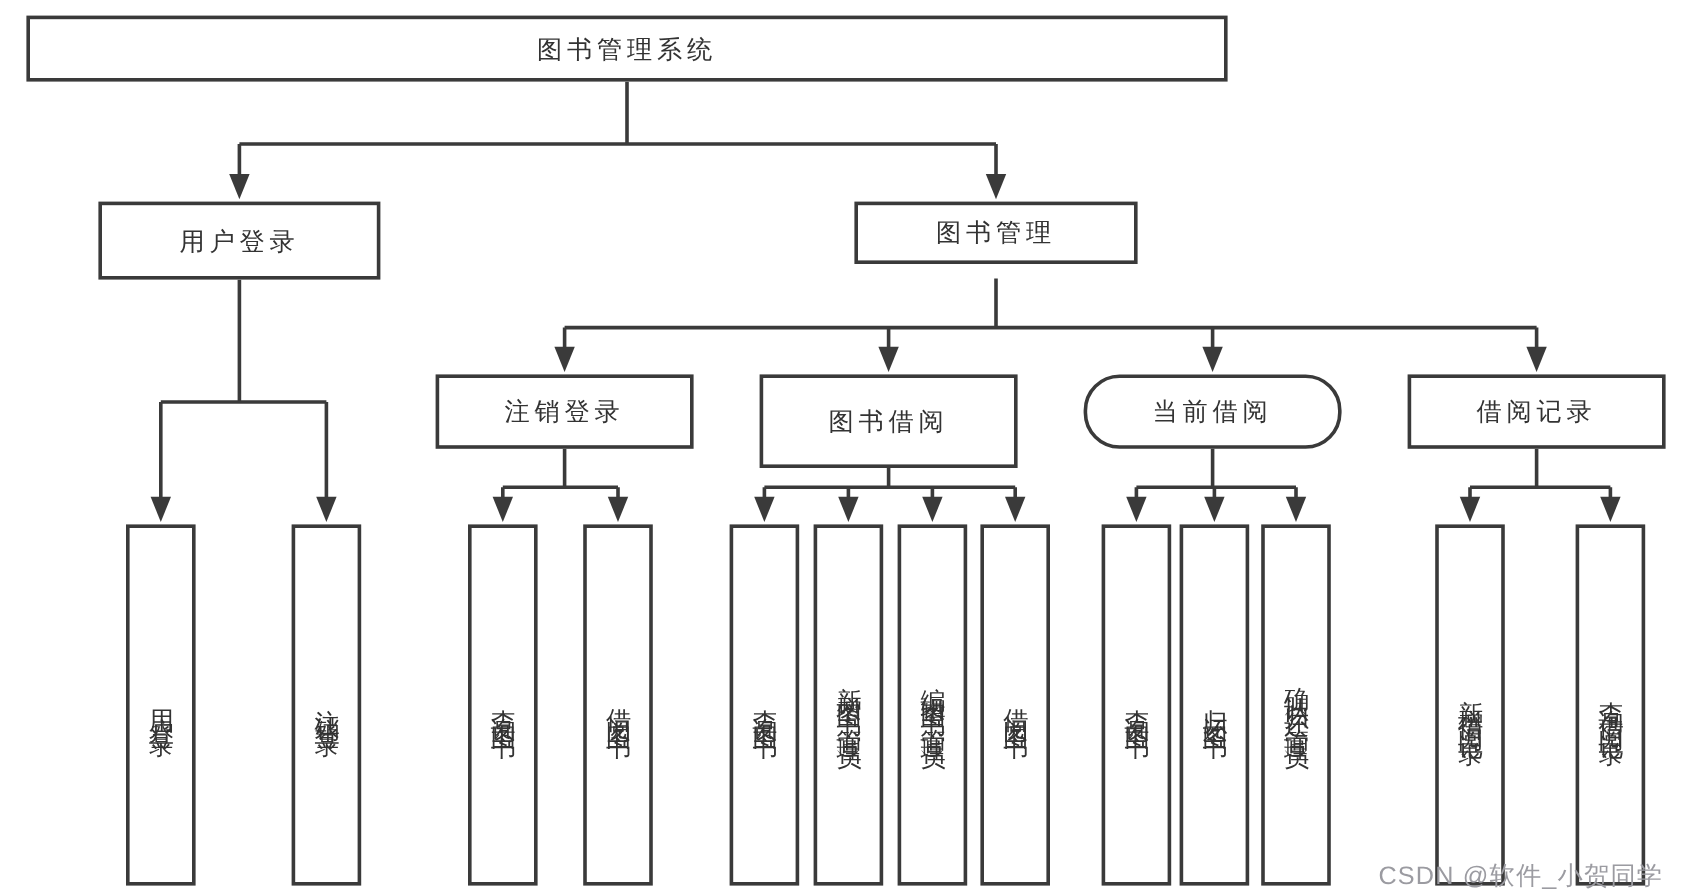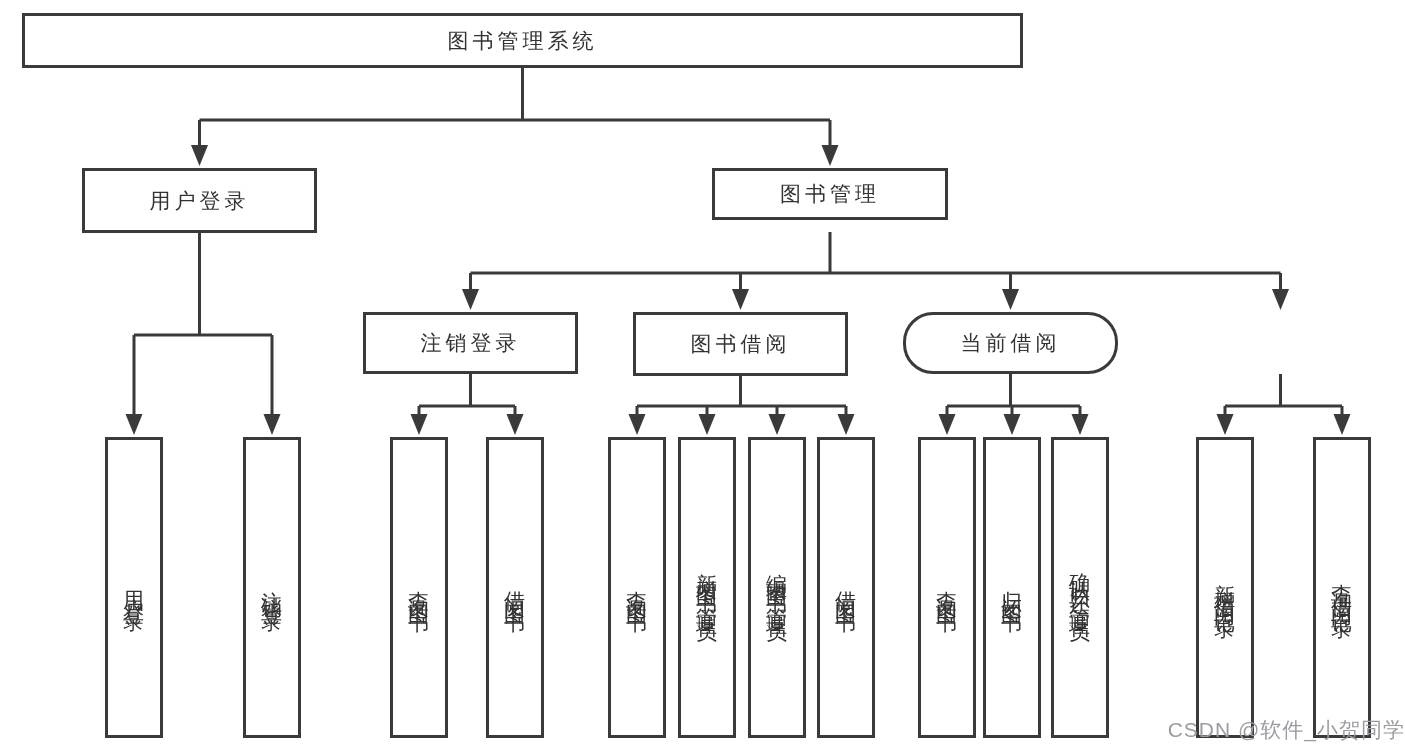--- a/index.html
+++ b/index.html
@@ -39,21 +39,21 @@
   .node.v {
     writing-mode: vertical-rl;
     text-orientation: mixed;
     font-size: 21px;
     letter-spacing: 7px;
     line-height: 1;
   }
   .watermark {
     position: absolute;
     top: 716px;
-    right: 0;
+    right: 19px;
     font-size: 21px;
     color: #9b9ba1;
     letter-spacing: 1px;
     white-space: nowrap;
   }
 </style>
 </head>
 <body>
 
 <div class="canvas">
@@ -97,22 +97,23 @@
       <polygon points="1333.5,414 1350.5,414 1342,435"></polygon>
     </g>
   </svg>
 
   <div class="node h" style="left:22px; top:13px; width:1001px; height:55px;">图书管理系统</div>
 
   <div class="node h" style="left:82px; top:168px; width:235px; height:65px;">用户登录</div>
   <div class="node h" style="left:712px; top:168px; width:236px; height:52px;">图书管理</div>
 
   <div class="node h" style="left:363px; top:312px; width:215px; height:62px;">注销登录</div>
-  <div class="node h" style="left:633px; top:312px; width:215px; height:64px;">图书借阅</div>
+  <div class="node h" style="left:633px; top:312px; width:215px; height:78px;">图书借阅</div>
   <div class="node h" style="left:903px; top:312px; width:215px; height:62px;border-radius:30px;">当前借阅</div>
+  <div class="node h" style="left:1173px; top:312px; width:215px; height:62px;">借阅记录</div>
 
   <div class="node v" style="left:105px; top:437px; width:58px; height:301px;">用户登录</div>
   <div class="node v" style="left:243px; top:437px; width:58px; height:301px;">注销登录</div>
 
   <div class="node v" style="left:390px; top:437px; width:58px; height:301px;">查询图书</div>
   <div class="node v" style="left:486px; top:437px; width:58px; height:301px;">借阅图书</div>
 
   <div class="node v" style="left:608px; top:437px; width:58px; height:301px;">查询图书</div>
   <div class="node v" style="left:678px; top:437px; width:58px; height:301px;">新增图书（管理员）</div>
   <div class="node v" style="left:748px; top:437px; width:58px; height:301px;">编辑图书（管理员）</div>

